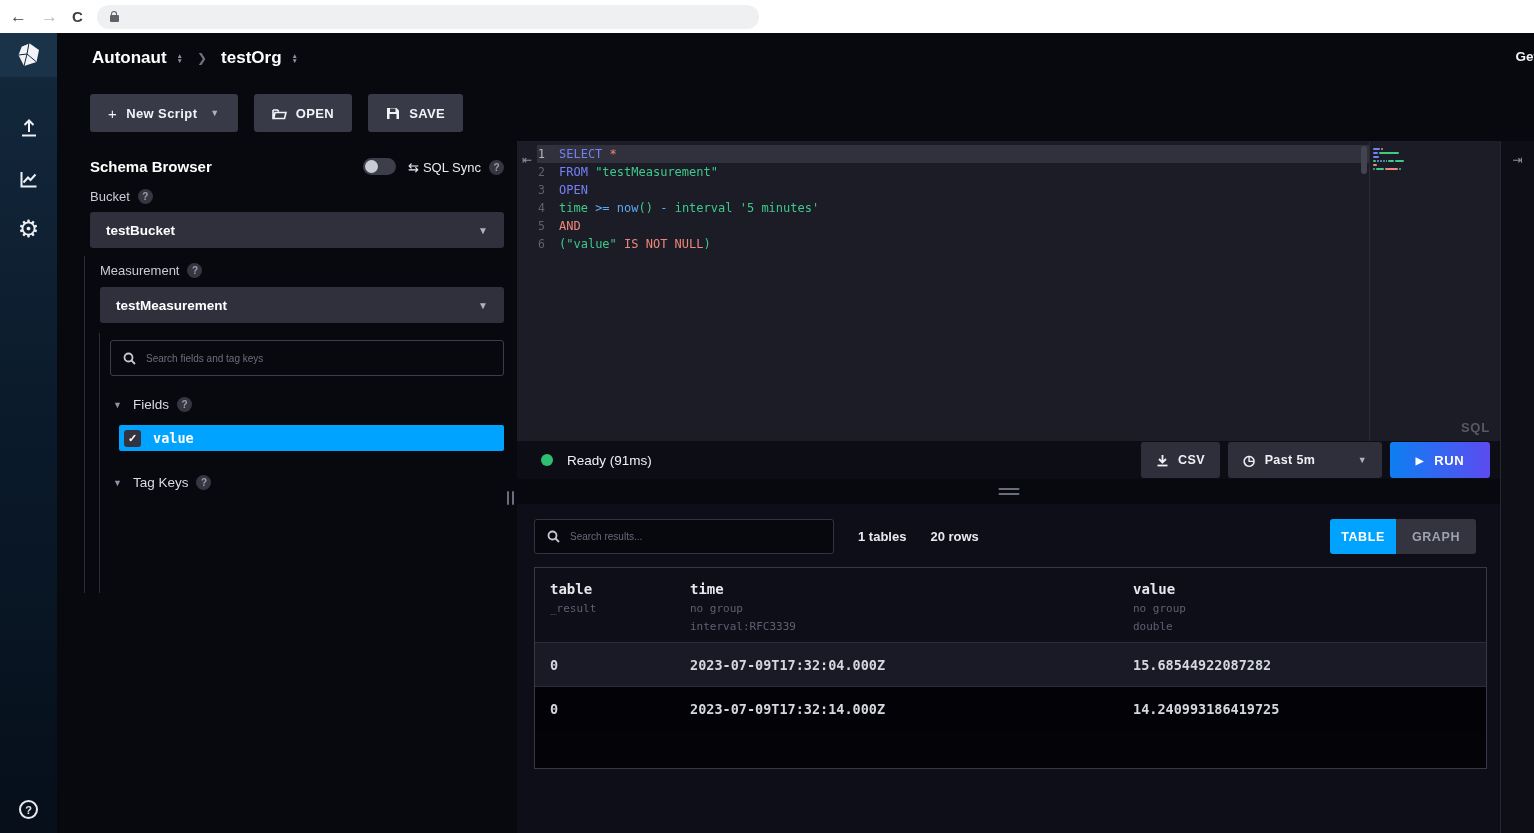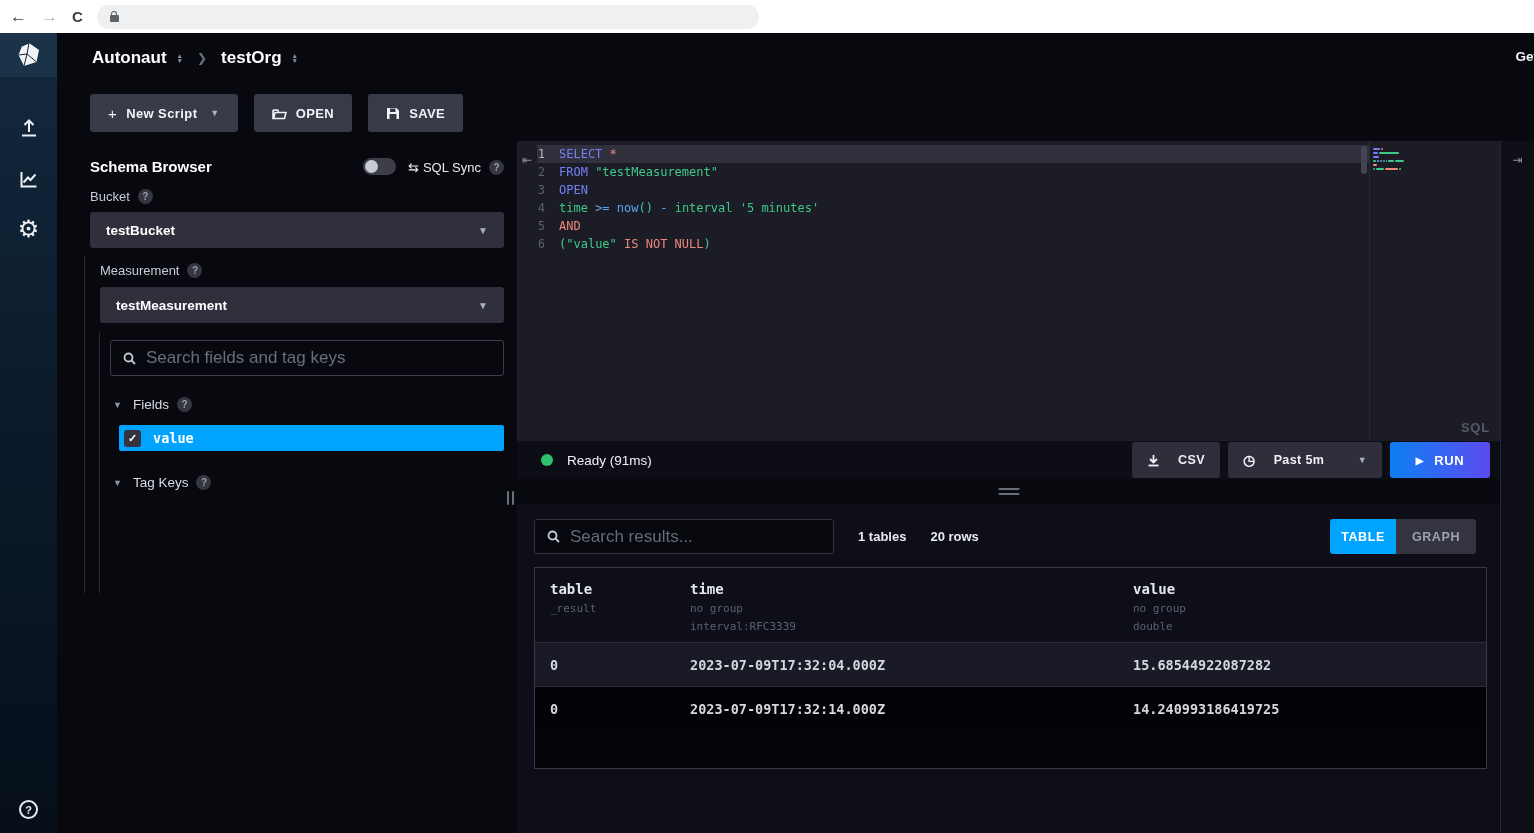--- a/index.html
+++ b/index.html
@@ -71,21 +71,21 @@
   .dropdown { height:36px; background:#2f303c; border-radius:3px; display:flex; align-items:center;
     padding:0 16px; margin-top:8px; }
   .dropdown .dval { color:#fff; font-weight:bold; font-size:13.5px; }
   .dropdown .dd-caret { margin-left:auto; color:#aeb1c0; font-size:10px; }
   .lbl-measure { margin-top:15px; padding-left:10px; }
   .dd-measure { margin-left:10px; margin-top:9px; }
   .schema-search { margin-left:20px; margin-top:17px; height:36px; border:1px solid #3c3d49;
     border-radius:3px; display:flex; align-items:center; padding:0 12px; gap:10px; }
   .search-glyph { flex-shrink:0; }
   .schema-search input, .results-search input { background:transparent; border:none; outline:none;
-    color:#dfe1e8; font-size:17px; width:100%; font-family:"Liberation Sans",sans-serif; }
+    color:#dfe1e8; font-size:10px; width:100%; font-family:"Liberation Sans",sans-serif; }
   .schema-search input::placeholder { color:#6b6e7d; }
   .results-search input::placeholder { color:#676a79; }
   .tree-row { display:flex; align-items:center; padding-left:23px; }
   .tree-fields { margin-top:21px; }
   .tree-caret { color:#8d93a5; font-size:9px; margin-right:11px; }
   .tree-label { color:#dadce4; font-size:13.5px; }
   .value-row { margin-left:29px; margin-top:13px; height:26px; background:var(--accent,#00a3ff);
     border-radius:2px; display:flex; align-items:center; padding-left:5px; }
   .checkbox { width:17px; height:17px; background:#33343f; border-radius:3px; display:flex;
     align-items:center; justify-content:center; color:#fff; font-size:11px; font-weight:bold; }
@@ -120,21 +120,21 @@
   .editor-sidepanel { width:96px; position:relative; }
   .sql-label { position:absolute; bottom:6px; right:10px; color:#565965; font-weight:bold;
     font-size:13px; letter-spacing:0.8px; }
 
   
   .status-bar { height:38px; display:flex; align-items:center; padding:0 10px 0 24px; gap:8px; background:#0c0d15; }
   .status-dot { width:12px; height:12px; border-radius:50%; background:var(--green,#2fbf71); flex-shrink:0; }
   .status-text { color:#f0f1f6; font-size:13.5px; margin-left:6px; }
   .sb-spacer { flex:1; }
   .sb-btn { height:36px; background:#2e2f3a; border-radius:3px; color:#f0f1f6; font-weight:bold;
-    font-size:12.5px; display:flex; align-items:center; padding:17px 15px; gap:18px; letter-spacing:0.4px; }
+    font-size:12.5px; display:flex; align-items:center; padding:17px 15px; gap:9px; letter-spacing:0.4px; }
   .sb-btn.range { width:154px; }
   .sb-btn.range .dd-caret { margin-left:auto; color:#aeb1c0; font-size:9px; }
   .clock-glyph { font-size:14px; color:#eef0f5; }
   .run-btn { width:100px; height:36px; border-radius:3px; color:#fff; font-weight:bold; font-size:13px;
     display:flex; align-items:center; justify-content:center; gap:10px; letter-spacing:0.6px;
     background:linear-gradient(90deg,var(--run1,#0d7ff2),var(--run2,#5c4bf0)); }
   .run-btn .play { font-size:10px; }
 
   
   .h-splitter { height:25px; position:relative; }

